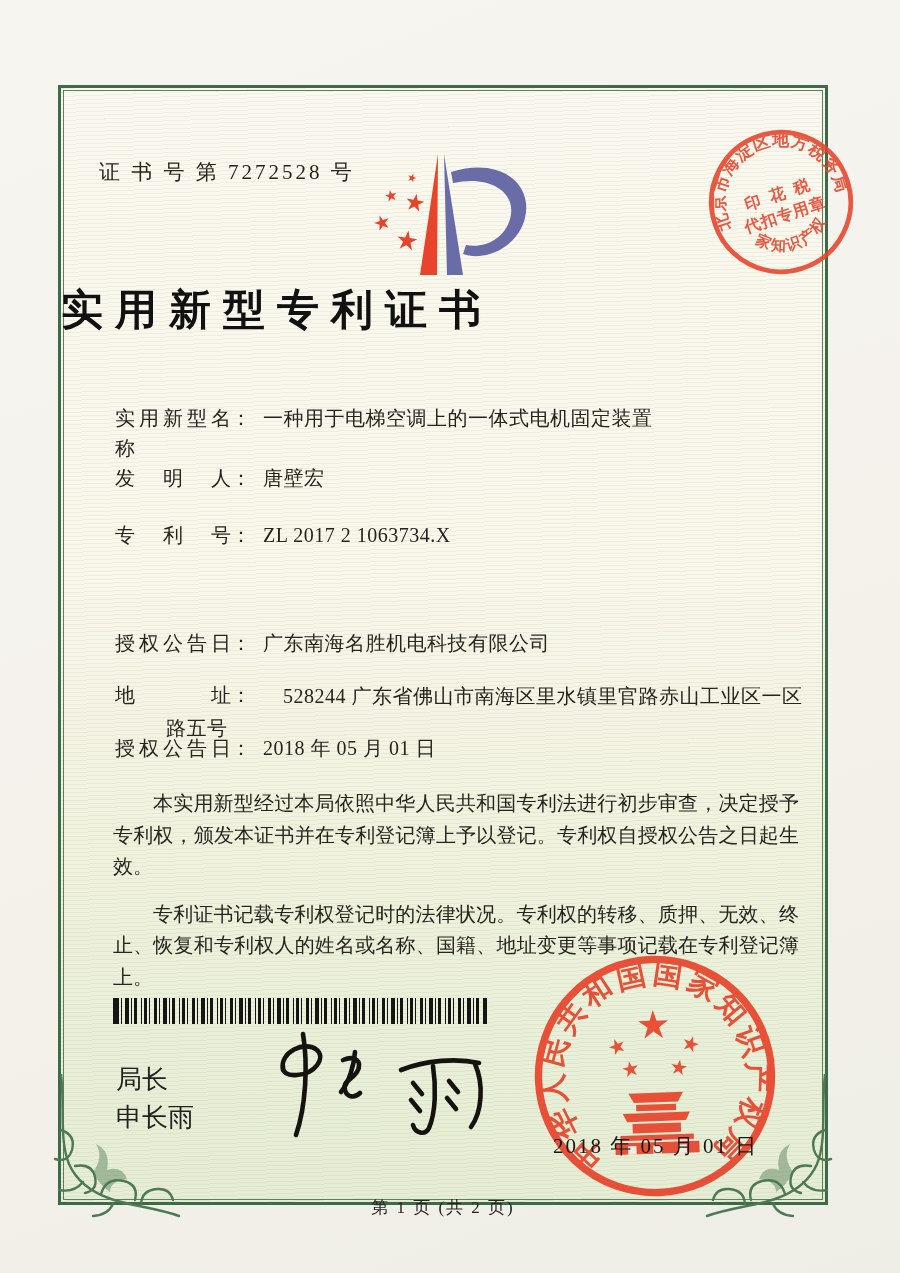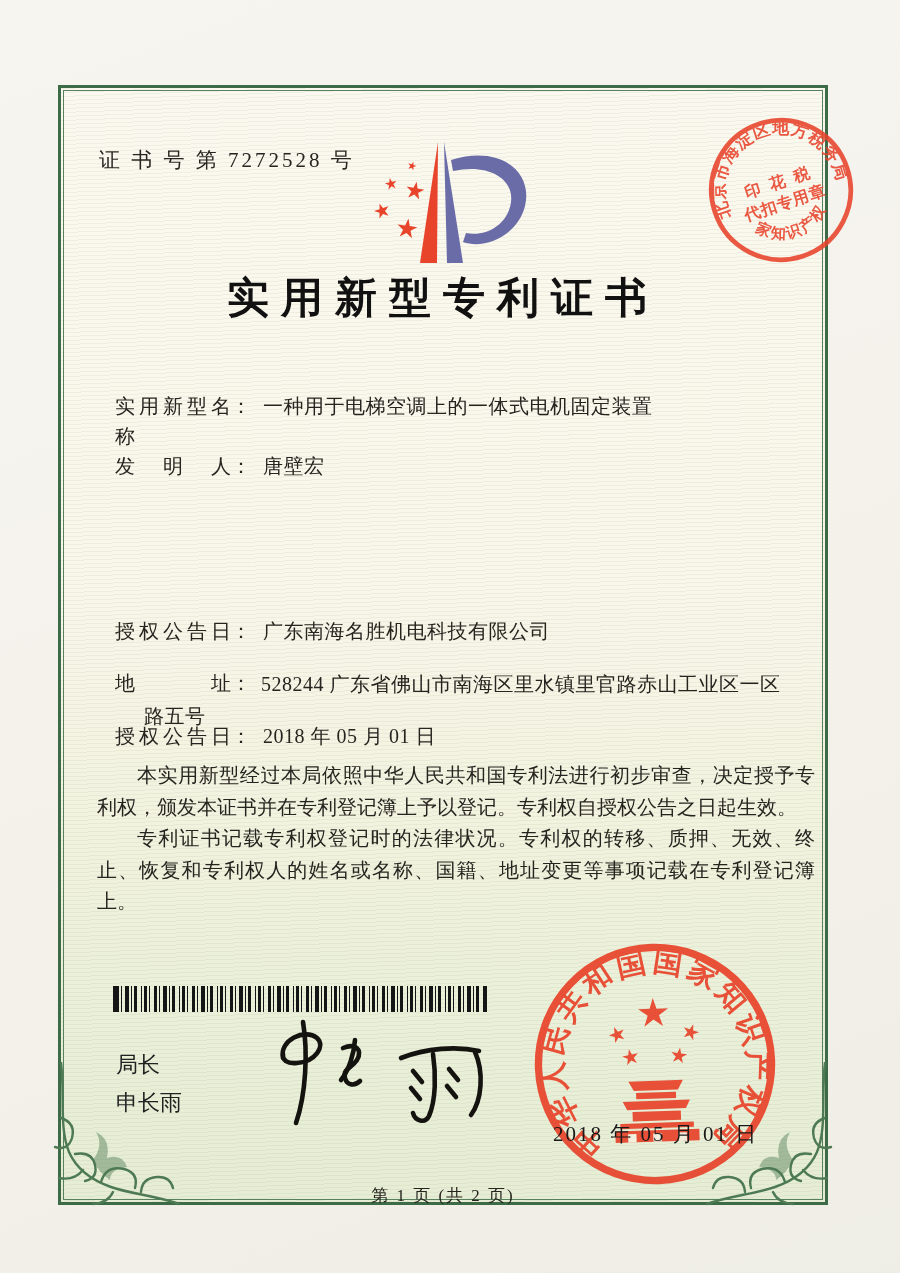--- a/index.html
+++ b/index.html
@@ -14,54 +14,54 @@
   .cert{
     position:absolute;left:58px;top:85px;width:770px;height:1120px;
     border:3px solid #3d6b48;box-sizing:border-box;
     background:
       repeating-linear-gradient(178deg, rgba(125,158,108,0.10) 0 1px, rgba(255,255,255,0) 1px 4px),
       linear-gradient(180deg,#fbf8ef 0%,#f9f6ea 45%,#f1f2de 68%,#e9efd8 85%,#e6edd4 100%);
   }
   .cert-inner{
     position:absolute;inset:2px;border:1.5px solid #57805c;box-sizing:border-box;
   }
-  .stage{position:absolute;left:0;top:0;width:764px;height:1114px;text-decoration:underline;}
+  .stage{position:absolute;left:0;top:12px;width:764px;height:1114px;text-decoration:underline;}
   
   .cert-no{position:absolute;left:38px;top:58px;font-size:21px;letter-spacing:3px;}
   .logo{position:absolute;left:266px;top:48px;}
   .title{
-    position:absolute;left:0;top:182px;width:100%;text-align:center;
+    position:absolute;left:0;top:182px;width:100%;
     font-size:42px;font-weight:bold;letter-spacing:12px;color:#111;
   }
   .row{position:absolute;left:54px;width:700px;font-size:20px;line-height:30px;}
   .f-label{display:inline-block;width:116px;text-align:justify;text-align-last:justify;vertical-align:top;}
   .f-colon{display:inline-block;margin-right:12px;vertical-align:top;}
   .f-val{letter-spacing:0.5px;}
   .row-addr .f-label{position:absolute;left:0;top:0;}
   .row-addr .f-colon{position:absolute;left:116px;top:0;}
-  .addr-val{display:block;margin-left:29px;width:650px;text-indent:117px;line-height:32px;}
+  .addr-val{display:block;margin-left:51px;width:650px;text-indent:117px;line-height:32px;}
   .grant-right{position:absolute;left:366px;top:0;white-space:nowrap;}
   .grant-right .f-colon{margin-right:6px;}
   .paras{position:absolute;left:36px;top:672px;width:718px;font-size:20px;line-height:31.5px;text-align:justify;}
-  .paras p{margin:0;text-indent:2em;}
+  .paras p{margin:16px;text-indent:2em;}
   
   .barcode{
     position:absolute;left:52px;top:898px;width:368px;height:26px;
     border-left:3px solid #151515;border-right:3px solid #151515;
     background:repeating-linear-gradient(90deg,
       #151515 0 3px, transparent 3px 5px,
       #151515 5px 6px, transparent 6px 9px,
       #151515 9px 13px, transparent 13px 15px,
       #151515 15px 16px, transparent 16px 18px,
       #151515 18px 21px, transparent 21px 25px,
       #151515 25px 26px, transparent 26px 28px,
       #151515 28px 31px, transparent 31px 33px,
       #151515 33px 34px, transparent 34px 38px);
   }
-  .signer{position:absolute;left:55px;font-size:22px;font-family:"Liberation Sans","DejaVu Sans",sans-serif;color:#222;}
+  .signer{position:absolute;left:55px;font-size:26px;font-family:"Liberation Sans","DejaVu Sans",sans-serif;color:#222;}
   .signer.t1{top:962px;}
   .signer.t2{top:1000px;}
   .signature{position:absolute;left:190px;top:928px;}
   .seal{position:absolute;left:468px;top:850px;opacity:0.92;transform:rotate(-2deg);}
   .seal-date{position:absolute;left:492px;top:1032px;font-size:21px;letter-spacing:2px;color:#181818;}
   .footer{position:absolute;left:0;top:1096px;width:100%;text-align:center;font-size:17px;letter-spacing:2px;}
   .tax-stamp{position:absolute;left:640px;top:22px;transform:rotate(-18deg);opacity:0.88;}
   .flourish{position:absolute;width:150px;height:150px;}
   .flourish.bl{left:-8px;bottom:-10px;}
   .flourish.br{right:-8px;bottom:-10px;transform:scaleX(-1);}
@@ -99,20 +99,23 @@
         </g>
       </svg>
 
       <div class="title">实用新型专利证书</div>
 
       <div class="row" style="top:303px">
         <span class="f-label">实用新型名称</span><span class="f-colon">：</span><span class="f-val">一种用于电梯空调上的一体式电机固定装置</span>
       </div>
       <div class="row" style="top:363px">
         <span class="f-label">发明人</span><span class="f-colon">：</span><span class="f-val">唐壁宏</span>
+      </div>
+      <div class="row" style="top:420px">
+        <span class="f-label">专利号</span><span class="f-colon">：</span><span class="f-val">ZL 2017 2 1063734.X</span>
       </div>
       <div class="row" style="top:528px">
         <span class="f-label">授权公告日</span><span class="f-colon">：</span><span class="f-val">广东南海名胜机电科技有限公司</span>
       </div>
       <div class="row row-addr" style="top:580px">
         <span class="f-label">地址</span>
           <span class="f-colon">：</span>
         <span class="f-val addr-val">528244 广东省佛山市南海区里水镇里官路赤山工业区一区路五号</span>
       </div>
       <div class="row" style="top:633px">

